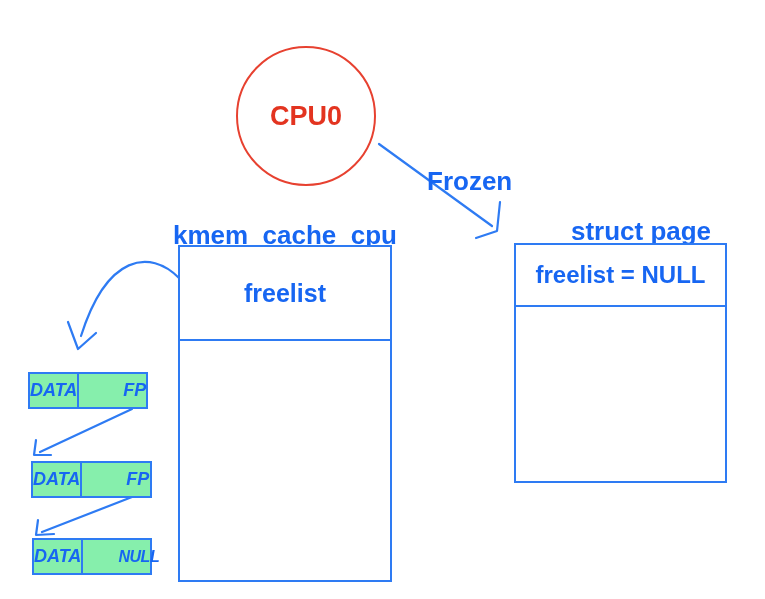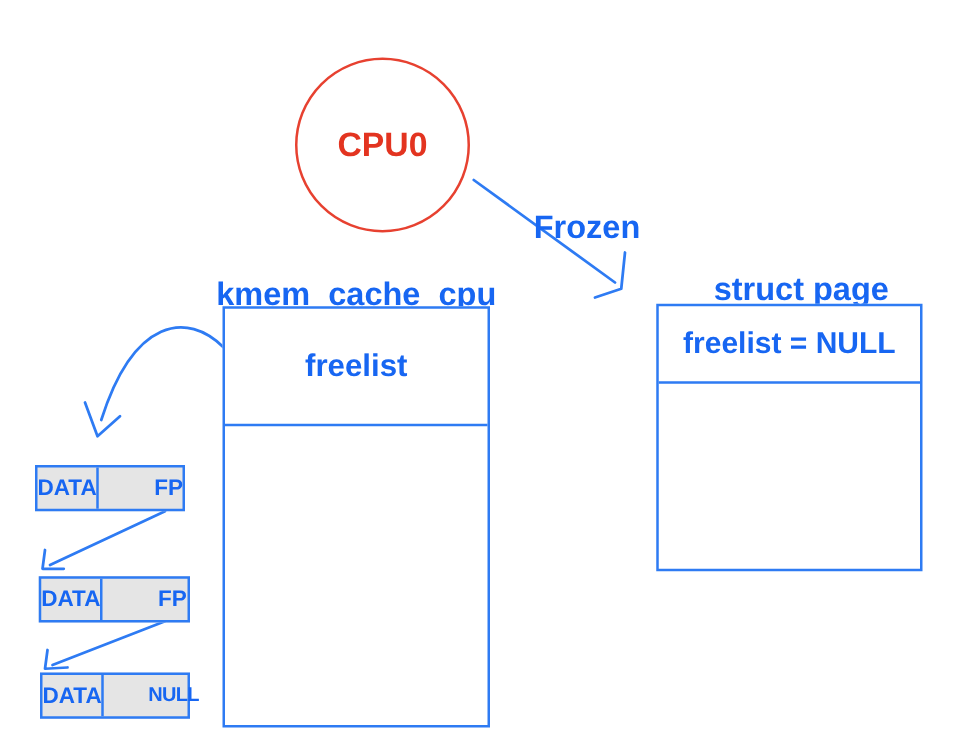--- a/index.html
+++ b/index.html
@@ -23,32 +23,32 @@
   .frozen-label { left:427px; top:145px; font-size:26px; }
 
   .struct-title { text-align:center; font-size:26px; }
   .kmem-title   { left:163px; top:199px; width:244px; }
   .page-title   { left:531px; top:195px; width:220px; }
 
   .struct-box {
     position:absolute; border:2px solid #2e7bf3; box-sizing:border-box; background:#fff;
   }
   .kmem-box { left:178px; top:245px; width:214px; height:337px; }
-  .page-box { left:525px; top:243px; width:213px; height:214px; }
+  .page-box { left:514px; top:243px; width:213px; height:240px; }
 
   .struct-field {
     border-bottom:2px solid #2e7bf3; box-sizing:border-box;
     display:flex; align-items:center; justify-content:center;
   }
   .kmem-field { height:94px; font-size:25px; }
   .page-field { height:62px; font-size:24px; }
 
   .obj-row {
     position:absolute; display:flex; border:2px solid #2e7bf3;
-    box-sizing:border-box; background:#e5e5e5; height:37px;
+    box-sizing:border-box; background:#86efac; height:37px;font-style:italic;
   }
   .obj-row-1 { left:28px; top:372px; width:120px; }
   .obj-row-2 { left:31px; top:461px; width:121px; }
   .obj-row-3 { left:32px; top:538px; width:120px; }
   .obj-data {
     flex:1 1 auto; display:flex; align-items:center; justify-content:center;
     font-size:18px;
   }
   .obj-ptr {
     width:31px; flex:0 0 31px; border-left:2px solid #2e7bf3;

